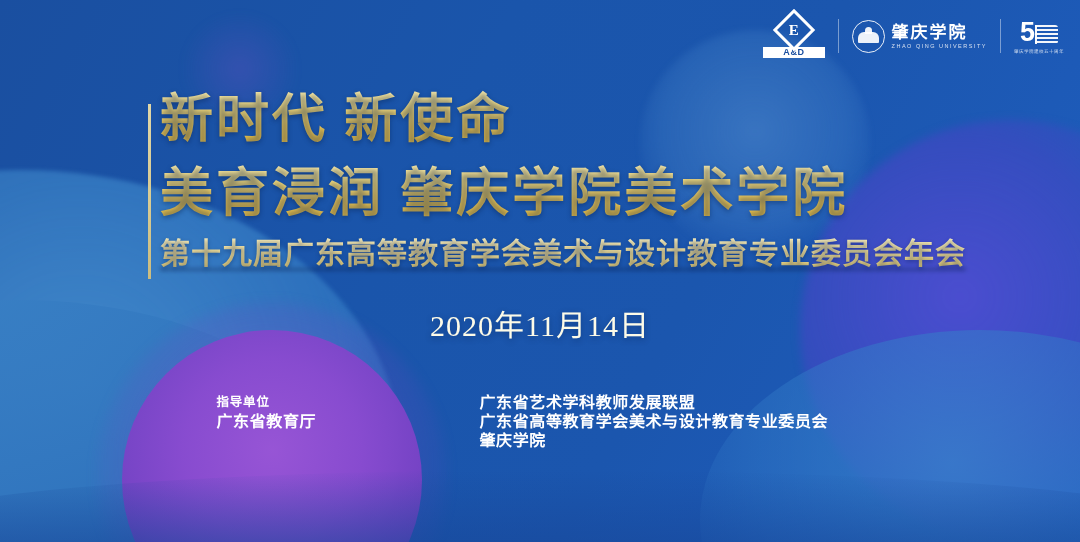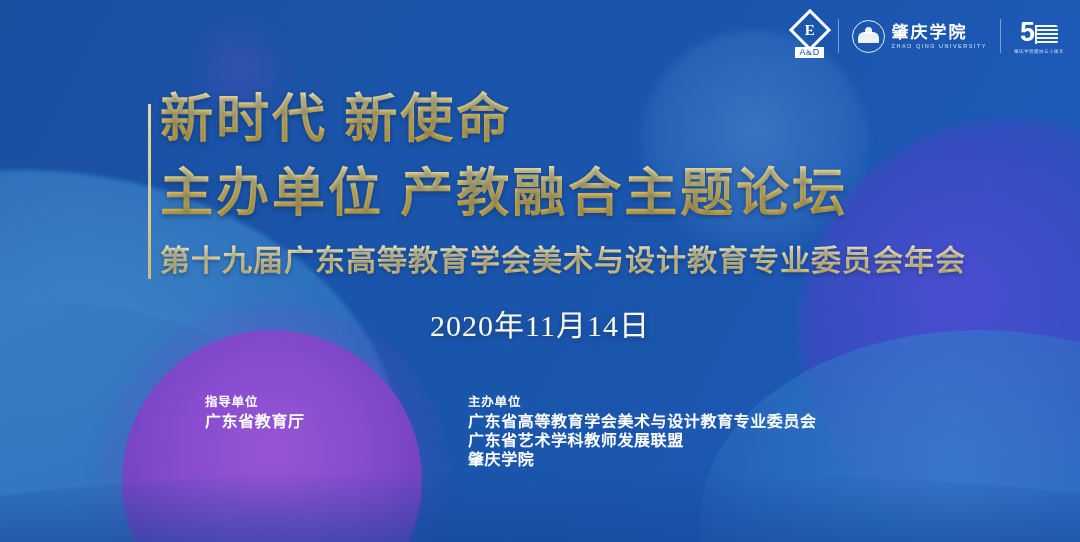--- a/index.html
+++ b/index.html
@@ -114,24 +114,24 @@
     font-family: "Liberation Serif", serif;
     font-weight: 700;
     font-size: 15px;
     line-height: 1;
   }
   .logo-ad-text {
     margin-top: 2px;
     background: #ffffff;
     color: #1a4fa0;
     font-family: "Liberation Sans", sans-serif;
-    font-weight: 400;
+    font-weight: 700;
     font-size: 9px;
     letter-spacing: .6px;
-    padding: 0 4px;
+    padding: 0 20px;
     line-height: 11px;
   }
 
   
   .logo-zq { display: flex; align-items: center; }
   .logo-zq-seal {
     width: 33px; height: 33px;
     border-radius: 50%;
     border: 1.5px solid rgba(255,255,255,0.9);
     position: relative;
@@ -234,54 +234,54 @@
     line-height: 62px;
     letter-spacing: 3px;
   }
   .title-line2 {
     font-size: 53px;
     line-height: 62px;
     letter-spacing: 3px;
     margin-top: 12px;
   }
   .title-sub {
-    margin-top: 18px;
+    margin-top: 11px;
     font-family: "Liberation Serif", "DejaVu Serif", serif;
     font-weight: 700;
     font-size: 30px;
     line-height: 38px;
     letter-spacing: 1px;
     color: #f3e2a0;
     background: linear-gradient(180deg, #fdf4c6 0%, #f4e198 45%, #e9cd6c 100%);
     -webkit-background-clip: text;
     background-clip: text;
     -webkit-text-fill-color: transparent;
     text-shadow: 0 2px 4px rgba(8,30,75,0.38);
     white-space: nowrap;
+    text-decoration: underline;
   }
 
   
   .event-date {
     position: absolute;
     left: 0; right: 0; top: 306px;
     text-align: center;
     font-family: "Liberation Serif", "DejaVu Serif", serif;
     font-size: 30px;
     line-height: 40px;
     letter-spacing: 1px;
     color: #fdfbe8;
     text-shadow: 0 2px 6px rgba(8,30,75,0.45);
   }
 
   
   .credit {
     position: absolute;
     display: flex;
     align-items: flex-end;
-    flex-direction: column;
   }
   .credit-bar {
     width: 1.5px;
     background: rgba(235,240,255,0.72);
     margin-right: 10px;
     flex: none;
   }
   .credit-body {
     font-family: "Liberation Serif", "DejaVu Serif", serif;
     color: #ffffff;
@@ -347,38 +347,37 @@
         <div class="logo-anniv-book"></div>
       </div>
       <div class="logo-anniv-text">肇庆学院建校五十周年</div>
     </div>
 
   </div>
 
   <div class="title-rule"></div>
   <div class="title-block">
     <div class="title-line1">新时代  新使命</div>
-    <div class="title-line2">主办单位  产教融合主题论坛</div>
+    <div class="title-line2">美育浸润  肇庆学院美术学院</div>
     <div class="title-sub">第十九届广东高等教育学会美术与设计教育专业委员会年会</div>
   </div>
 
   <div class="event-date">2020年11月14日</div>
 
   <div class="credit credit-guide">
     <div class="credit-bar"></div>
     <div class="credit-body">
       <div class="credit-role">指导单位</div>
       <div class="credit-org">广东省教育厅</div>
     </div>
   </div>
 
   <div class="credit credit-host">
     <div class="credit-bar"></div>
     <div class="credit-body">
-      <div class="credit-role">主办单位</div>
+      <div class="credit-org">广东省艺术学科教师发展联盟</div>
       <div class="credit-org">广东省高等教育学会美术与设计教育专业委员会</div>
-      <div class="credit-org">广东省艺术学科教师发展联盟</div>
       <div class="credit-org">肇庆学院</div>
     </div>
   </div>
 
 
 </div>
 
 </body></html>

